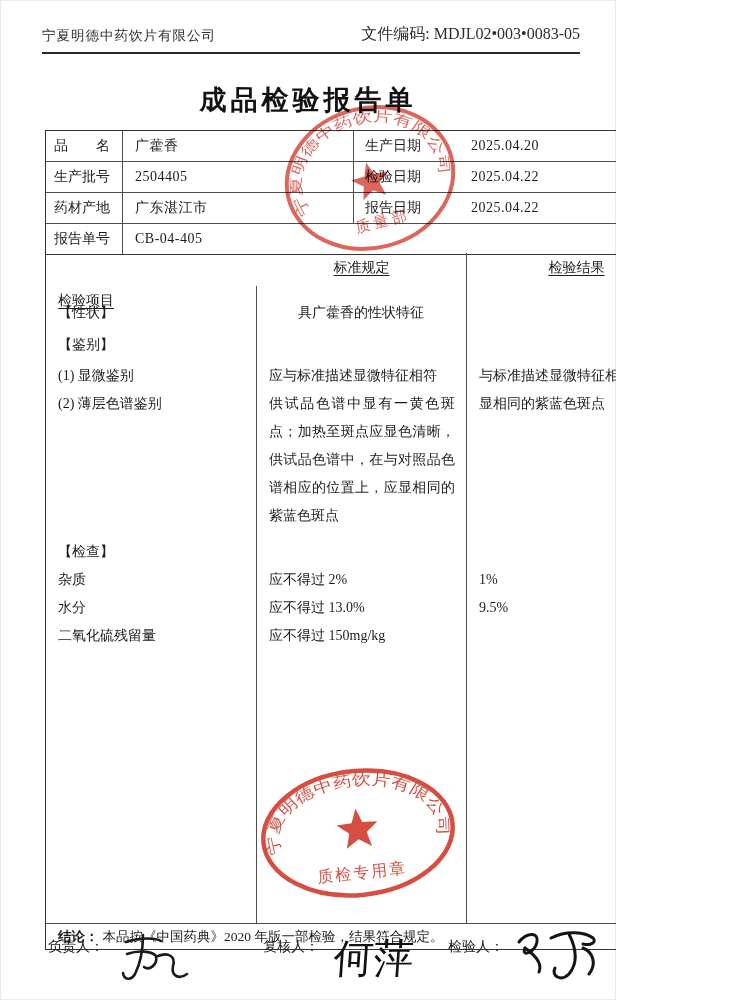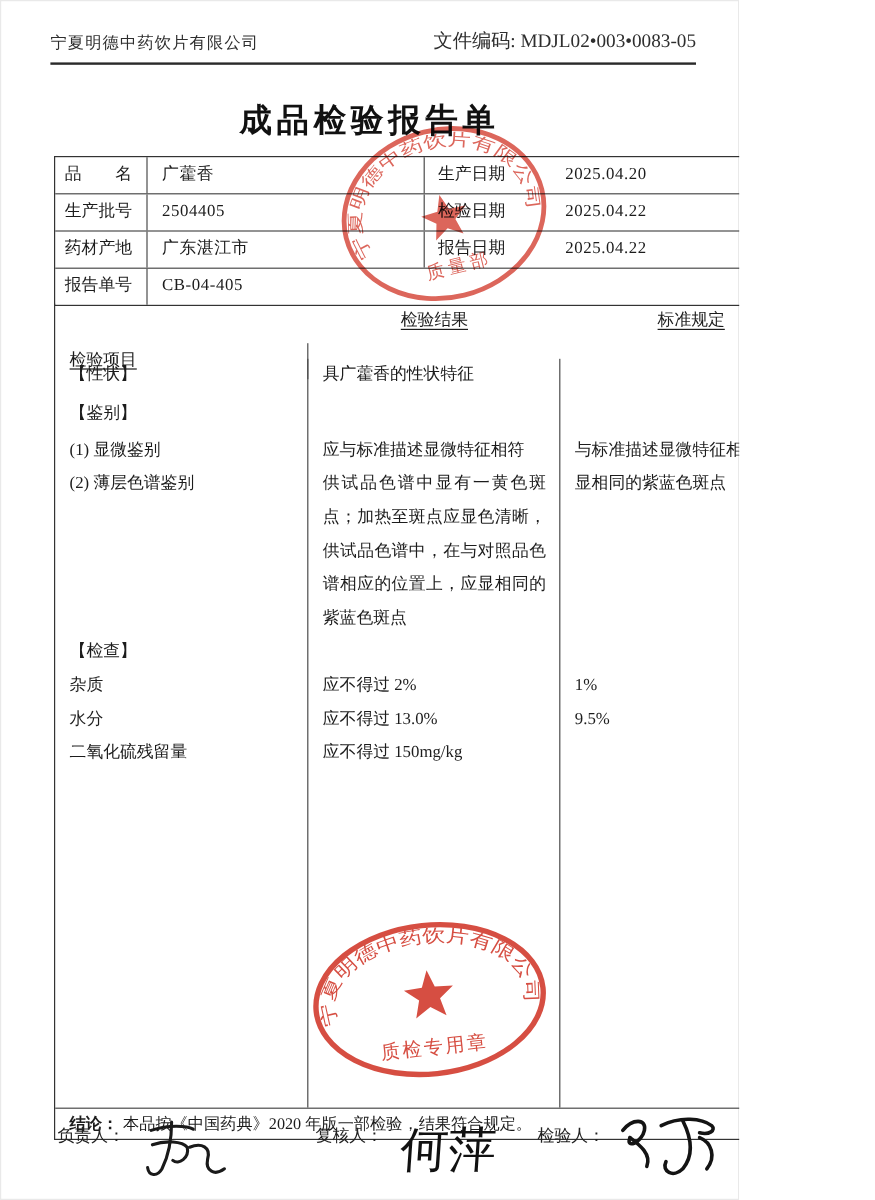--- a/index.html
+++ b/index.html
@@ -45,22 +45,22 @@
   .mt-header .hc1{padding-left:12px;border-right:1px solid #4d4d4d;margin-top:33px;}
   .mt-header .hc2{text-align:center;border-right:1px solid #4d4d4d;}
   .mt-header .hc3{text-align:center;}
   .mt-body{position:relative;height:624px;}
   .vline{position:absolute;top:0;bottom:0;width:1px;background:#4d4d4d;}
   .vline.v1{left:210px;} .vline.v2{left:420px;}
   .brow{display:grid;grid-template-columns:211px 210px 219px;line-height:28px;}
   .brow .c1{padding-left:12px;}
   .brow .c2{padding:0 12px 0 12px;text-align:justify;}
   .brow .c3{padding-left:12px;}
-  .brow.r1{margin-top:16px;} .brow.r2{margin-top:4px;} .brow.r3{margin-top:3px;}
-  .brow.r5{margin-top:0;}
+  .brow.r1{margin-top:16px;gap:29px;} .brow.r2{margin-top:4px;} .brow.r3{margin-top:3px;}
+  .brow.r5{margin-top:8px;}
   .conclusion{
     border-top:1px solid #4d4d4d;height:25px;line-height:25px;
     padding-left:12px;font-size:13.5px;
   }
   .conclusion .clabel{font-weight:bold;margin-right:4px;}
   
   .sig-label{position:absolute;font-size:14px;color:#222;}
   .sig-svg{position:absolute;}
   
   .stamp-overlay{
@@ -107,22 +107,22 @@
     </div>
     <div class="info-row last">
       <div class="ilbl">报告单号</div>
       <div class="ival">CB-04-405</div>
     </div>
   </div>
 
   <div class="main-table">
     <div class="mt-header">
       <div class="hc hc1">检验项目</div>
+      <div class="hc hc2">标准规定</div>
       <div class="hc hc3">检验结果</div>
-      <div class="hc hc2">标准规定</div>
     </div>
     <div class="mt-body">
       <div class="vline v1"></div>
       <div class="vline v2"></div>
 
       <div class="brow r1">
         <div class="c1">【性状】</div>
         <div class="c3">具广藿香的性状特征</div>
       </div>
       <div class="brow r2">

